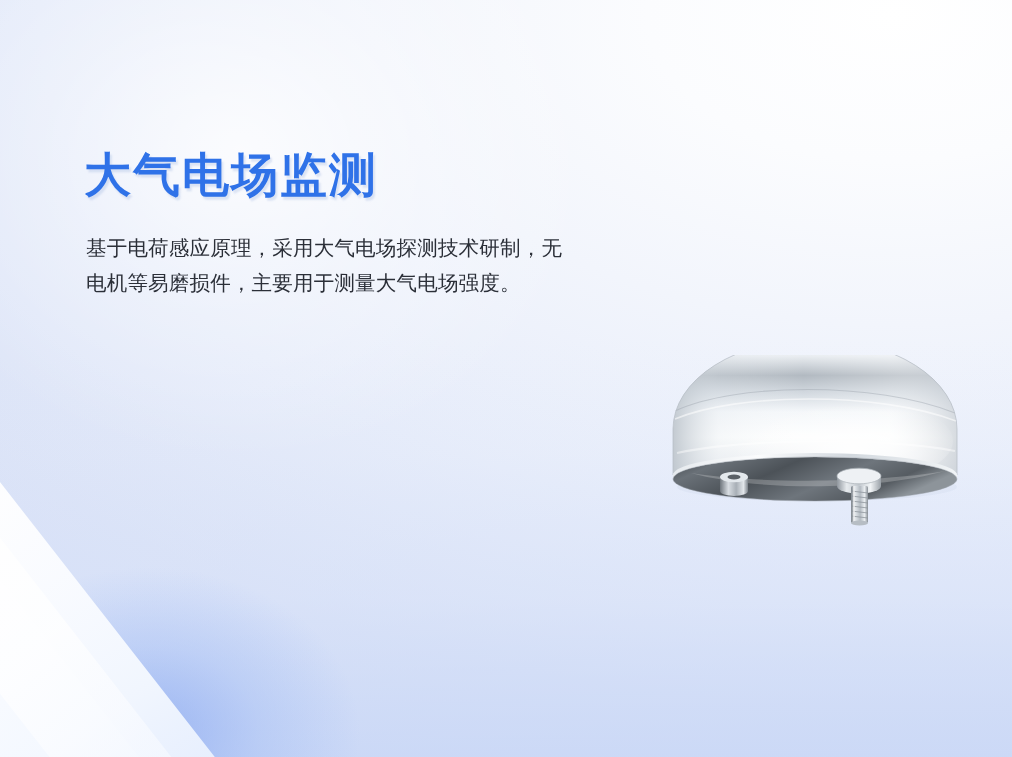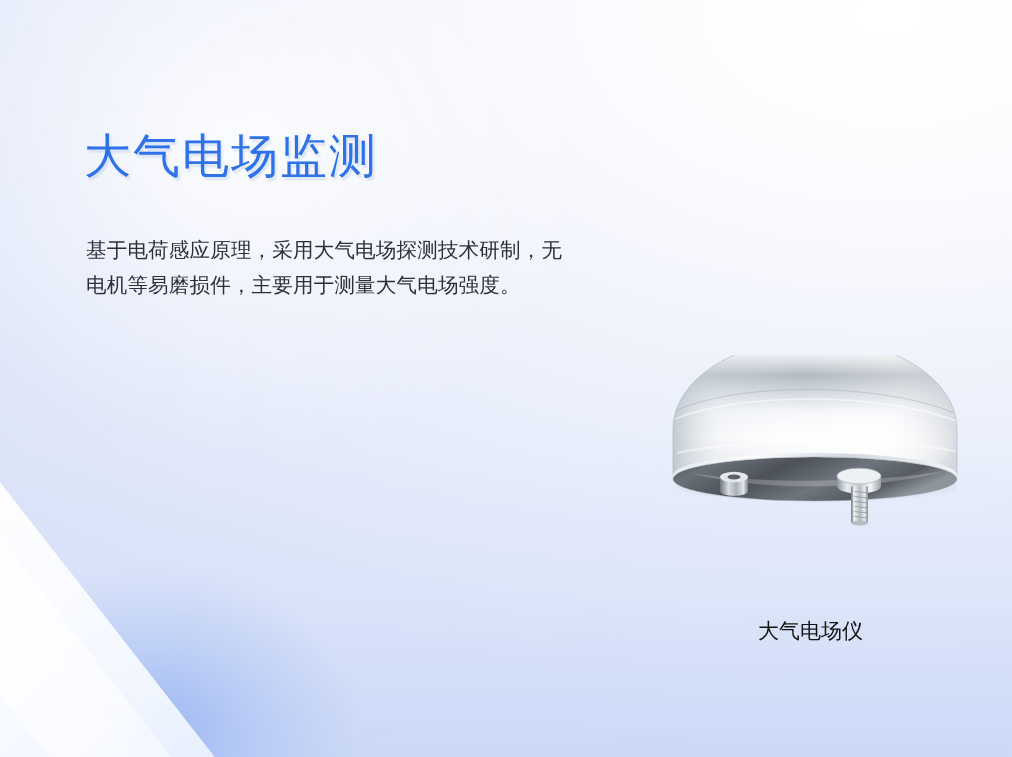--- a/index.html
+++ b/index.html
@@ -102,37 +102,38 @@
     left: -60px; bottom: -140px;
     width: 420px; height: 330px;
     border-radius: 50%;
     background: radial-gradient(closest-side, rgba(126,160,240,0.62) 0%, rgba(150,180,244,0.34) 52%, rgba(190,210,248,0) 100%);
   }
 
   
   .headline {
     position: absolute;
     left: 84px;
-    top: 125px;
+    top: 144px;
     font-size: 47px;
-    font-weight: normal;
+    font-weight: bold;
     letter-spacing: 2px;
     color: #2f72e8;
     text-shadow: 2px 3px 2px rgba(120,150,210,0.22);
     white-space: nowrap;
   }
   .body-copy {
     position: absolute;
     left: 86px;
     top: 232px;
     width: 492px;
     font-size: 20.5px;
     line-height: 35px;
     color: #2b2f38;
     letter-spacing: 0.2px;
+    font-family: Liberation Mono, monospace;
   }
 
   
   .device {
     position: absolute;
     left: 665px;
     top: 355px;
     width: 300px;
     height: 185px;
   }
@@ -284,16 +285,15 @@
           <line x1="186" y1="156" x2="203" y2="158"></line>
           <line x1="186" y1="161" x2="203" y2="163"></line>
         </g>
         <path d="M189,131 L189,168" stroke="#ffffff" stroke-width="2" opacity="0.6"></path>
         <ellipse cx="194.5" cy="168" rx="8.5" ry="2.6" fill="#b6bdc4"></ellipse>
       </g>
     </svg>
   </div>
 
   <div class="caption">
-    <div class="cap-name">大气电场仪</div>
   </div>
 
 </div>
 
 </body></html>

